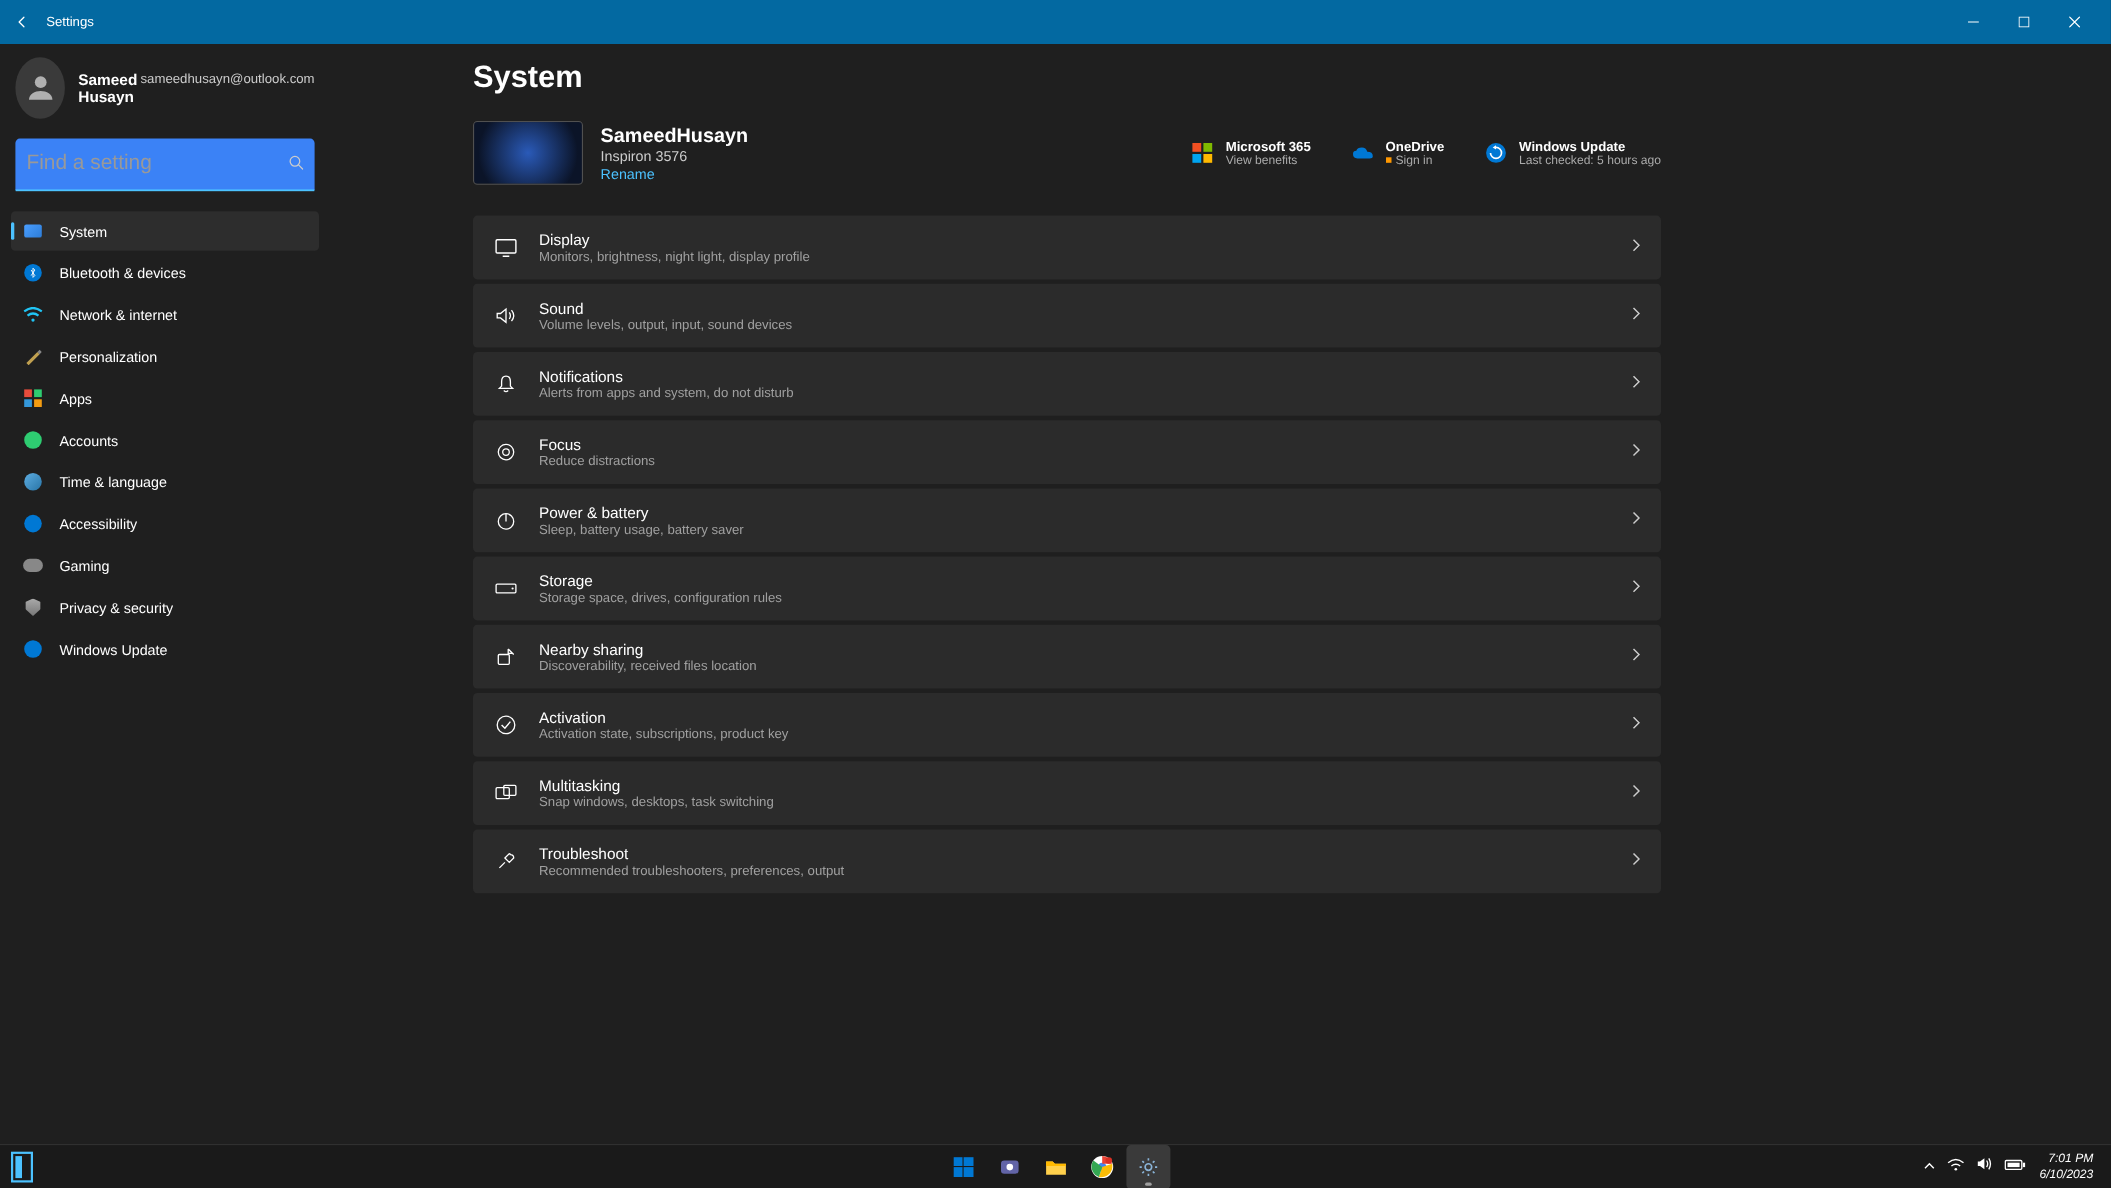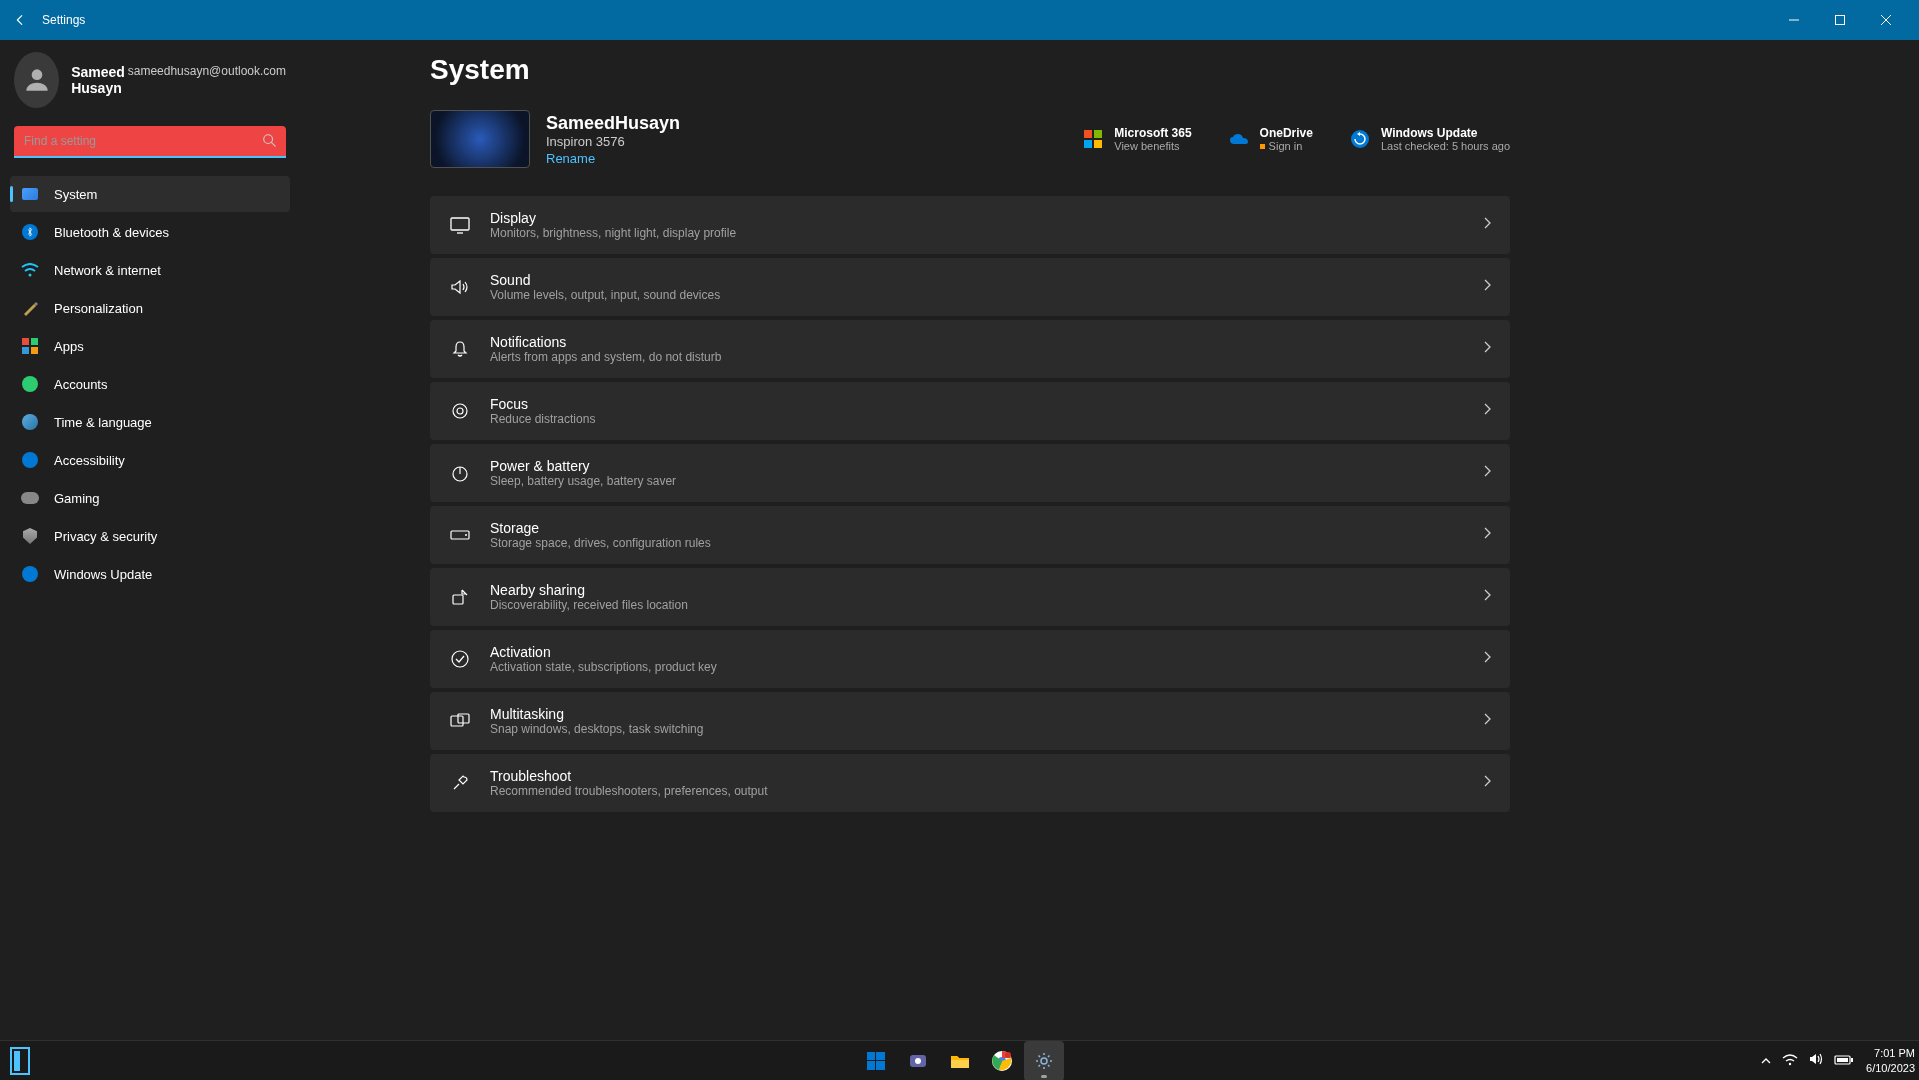--- a/index.html
+++ b/index.html
@@ -118,27 +118,27 @@
   color: #cccccc;
 }
 
 .search-box {
   margin: 0 14px 14px 14px;
   position: relative;
 }
 
 .search-input {
   width: 100%;
-  height: 32px;
-  background: #ef4444;
+  height: 48px;
+  background: #3b82f6;
   border: none;
   border-bottom: 2px solid #4cc2ff;
   color: #ffffff;
   padding: 0 36px 0 10px;
-  font-size: 12px;
+  font-size: 19px;
   outline: none;
   border-radius: 4px 4px 0 0;
 }
 
 .search-input::placeholder {
   color: #999999;
 }
 
 .search-icon {
   position: absolute;
@@ -389,24 +389,25 @@
   position: absolute;
   bottom: 3px;
   width: 6px;
   height: 3px;
   background: #a0a0a0;
   border-radius: 2px;
 }
 
 .taskbar-right {
   position: absolute;
-  right: 4px;
+  right: 16px;
   display: flex;
   align-items: center;
   gap: 12px;
+  font-style: italic;
 }
 
 .tray-icons {
   display: flex;
   gap: 10px;
   align-items: center;
 }
 
 .tray-icon {
   color: #ffffff;

